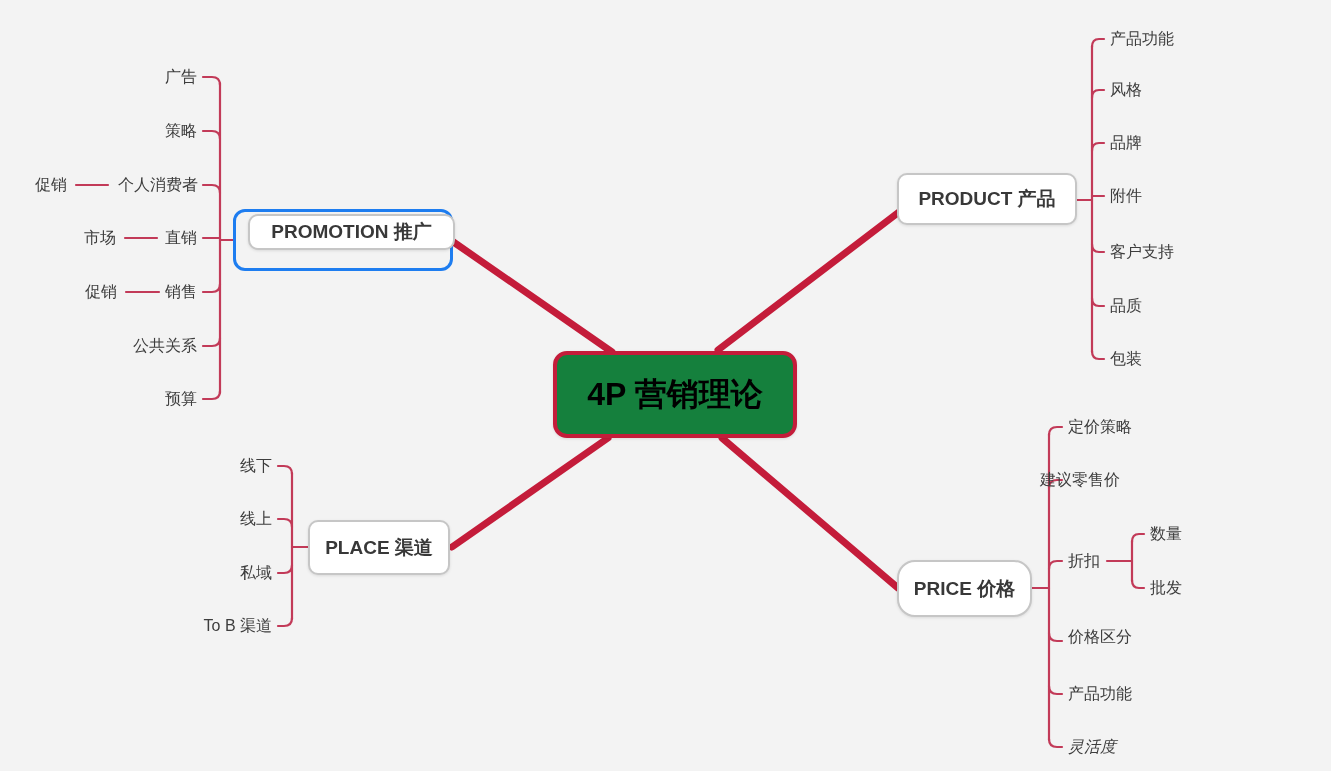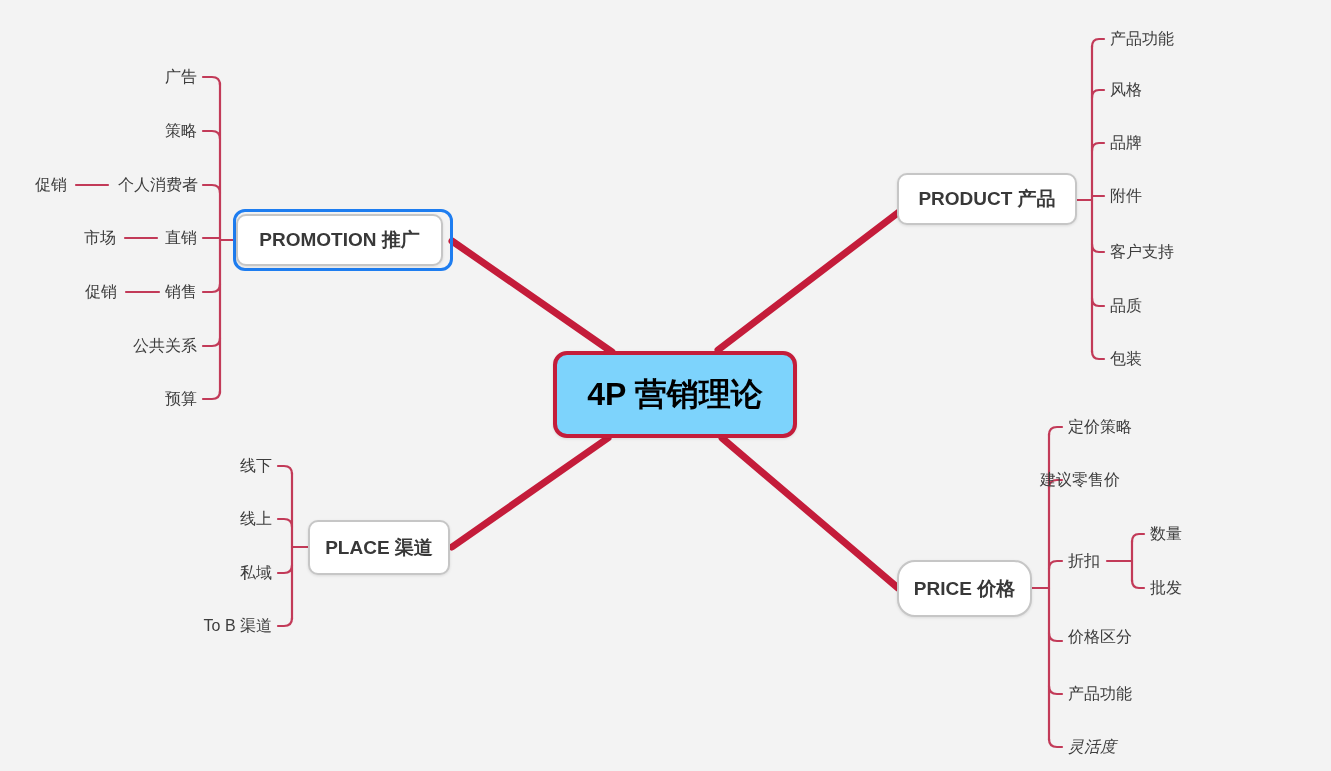--- a/index.html
+++ b/index.html
@@ -26,21 +26,21 @@
     background:#ffffff;
     border:2px solid var(--gray-border);
     border-radius:10px;
     display:flex;align-items:center;justify-content:center;
     font-size:19px;font-weight:600;color:#383838;
     white-space:nowrap;
     box-shadow:0 1px 3px rgba(0,0,0,0.10);
   }
   .central{
     position:absolute;
-    background:#7dd3fc;
+    background:#15803d;
     border:4px solid var(--red-main);
     border-radius:14px;
     display:flex;align-items:center;justify-content:center;
     font-size:32px;font-weight:bold;color:#000;
     white-space:nowrap;
     box-shadow:0 1px 3px rgba(0,0,0,0.10);
   }
   .ring{
     position:absolute;
     border:3px solid var(--blue);
@@ -119,21 +119,21 @@
       <path class="tln" d="M1144,534 H1139 Q1132,534 1132,542"></path>
       <path class="tln" d="M1144,588 H1139 Q1132,588 1132,580"></path>
     </g>
   </svg>
 
   <div class="central" style="left:553px;top:351px;width:244px;height:87px;">
     <span>4P 营销理论</span>
   </div>
 
   <div class="ring" style="left:233px;top:209px;width:220px;height:62px;"></div>
-  <div class="node" style="left:236px;top:214px;width:207px;height:52px;">
+  <div class="node" style="left:248px;top:214px;width:207px;height:36px;">
     <span>PROMOTION 推广</span>
   </div>
 
   <div class="node" style="left:897px;top:173px;width:180px;height:52px;">
     <span>PRODUCT 产品</span>
   </div>
 
   <div class="node" style="left:308px;top:520px;width:142px;height:55px;">
     <span>PLACE 渠道</span>
   </div>

